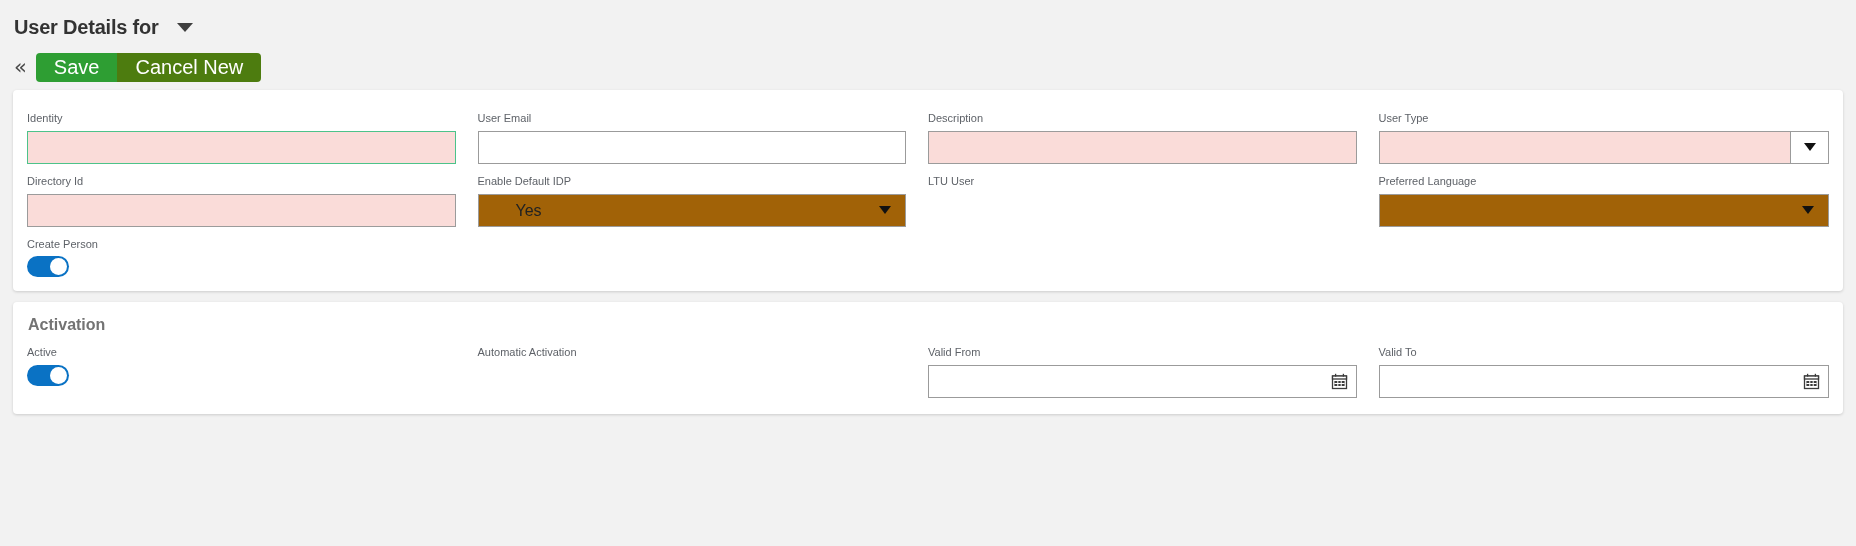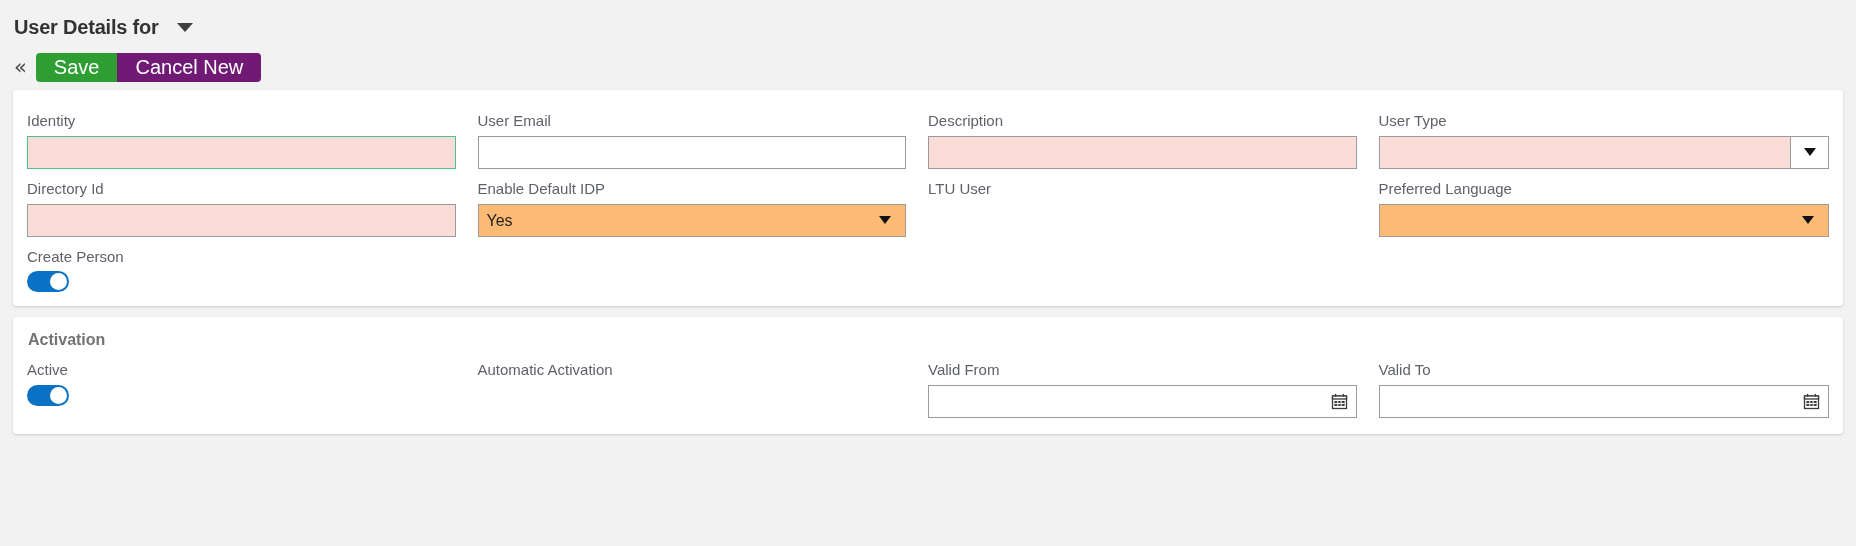--- a/index.html
+++ b/index.html
@@ -66,21 +66,21 @@
     color: #ffffff;
     font-size: 20px;
     font-family: "Liberation Sans", sans-serif;
     padding: 0 18px;
     height: 29px;
     line-height: 29px;
     cursor: pointer;
     white-space: nowrap;
   }
   .btn-save { background: #2e9e33; }
-  .btn-cancel { background: #701a75; }
+  .btn-cancel { background: #4d7c0f; }
 
   
   .card {
     background: #ffffff;
     margin: 0 13px 11px 13px;
     border-radius: 4px;
     box-shadow: 0 1px 3px rgba(0,0,0,0.16);
     box-sizing: border-box;
   }
   #card-details { padding: 22px 14px 14px 14px; }
@@ -100,21 +100,21 @@
   }
   .form-row + .form-row { margin-top: 11px; }
   .field {
     width: 25%;
     box-sizing: border-box;
     padding-right: 22px;
   }
   .field:last-child { padding-right: 0; }
 
   .field-label {
-    font-size: 15px;
+    font-size: 11px;
     color: #5e6268;
     margin-bottom: 5px;
     line-height: 1.25;
     white-space: nowrap;
   }
 
   .input {
     height: 33px;
     box-sizing: border-box;
     border: 1px solid #9b9b9b;
@@ -135,24 +135,25 @@
     background: #fadcd9;
   }
 
   
   .select-wrap {
     position: relative;
     height: 33px;
     width: 100%;
     box-sizing: border-box;
     border: 1px solid #9b9b9b;
-    background: #fdba74;
-    display: flex;
-    align-items: center;
-    cursor: pointer;
+    background: #a16207;
+    display: flex;
+    align-items: center;
+    cursor: pointer;
+    padding-left: 29px;
   }
   .select-wrap .select-value {
     flex: 1;
     font-size: 16px;
     color: #222;
     padding: 0 8px;
     line-height: 31px;
     overflow: hidden;
     white-space: nowrap;
   }

